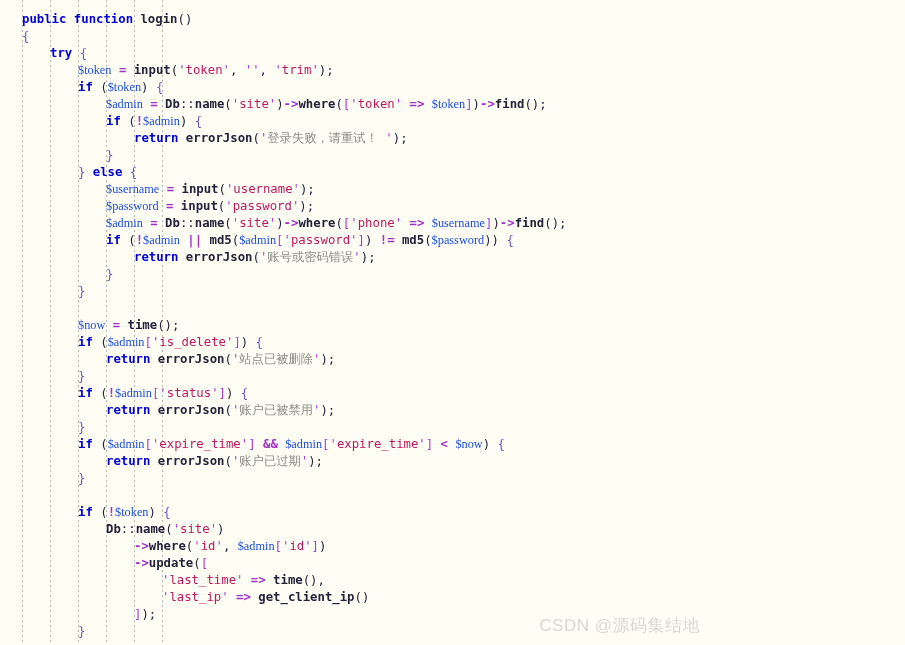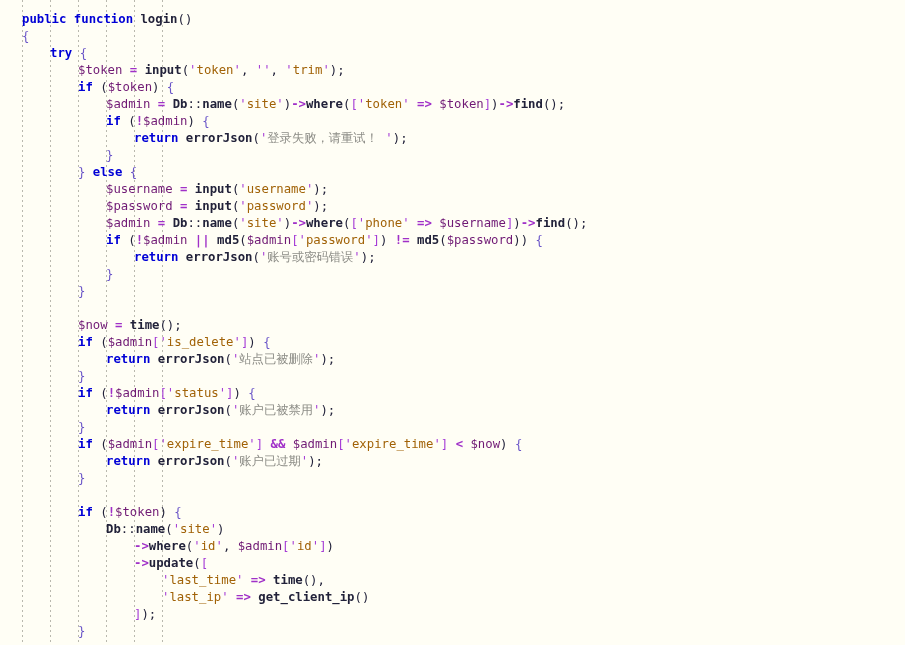--- a/index.html
+++ b/index.html
@@ -55,22 +55,22 @@
   }
   .line {
     height: 17px;
     white-space: pre;
     padding-left: 22px;
   }
 
   
   .kw   { color: #0000d6; font-weight: bold; }   
   .fn   { color: #22223a; font-weight: bold; }   
-  .var  { color: #701a75; }                      
-  .str  { color: #a16207; }                      
+  .var  { color: #1d4ed8; font-family: Liberation Serif, serif; }                      
+  .str  { color: #be185d; }                      
   .q    { color: #a53bd6; }                      
   .op   { color: #a030c8; font-weight: bold; }   
   .punc { color: #22223a; }                      
   .brace{ color: #6a55c8; }                      
   .cn   { color: #8d8d87; }                      
 
   #watermark {
     position: absolute;
     right: 22px;
     bottom: 8px;
@@ -90,13 +90,14 @@
       <div class="guide" style="left: 22px;"></div>
       <div class="guide" style="left: 50px;"></div>
       <div class="guide" style="left: 78px;"></div>
       <div class="guide" style="left: 106px;"></div>
       <div class="guide" style="left: 134px;"></div>
       <div class="guide" style="left: 162px;"></div>
     </div>
 
   <div id="code-lines"><div class="line" style="padding-left: 22px;"><span class="kw">public</span><span class="punc"> </span><span class="kw">function</span><span class="punc"> </span><span class="fn">login</span><span class="punc">()</span></div><div class="line" style="padding-left: 22px;"><span class="brace">{</span></div><div class="line" style="padding-left: 50px;"><span class="kw">try</span><span class="punc"> </span><span class="brace">{</span></div><div class="line" style="padding-left: 78px;"><span class="var">$token</span><span class="punc"> </span><span class="op">=</span><span class="punc"> </span><span class="fn">input</span><span class="punc">(</span><span class="q">'</span><span class="str">token</span><span class="q">'</span><span class="punc">, </span><span class="q">'</span><span class="q">'</span><span class="punc">, </span><span class="q">'</span><span class="str">trim</span><span class="q">'</span><span class="punc">);</span></div><div class="line" style="padding-left: 78px;"><span class="kw">if</span><span class="punc"> (</span><span class="var">$token</span><span class="punc">) </span><span class="brace">{</span></div><div class="line" style="padding-left: 106px;"><span class="var">$admin</span><span class="punc"> </span><span class="op">=</span><span class="punc"> </span><span class="fn">Db</span><span class="punc">::</span><span class="fn">name</span><span class="punc">(</span><span class="q">'</span><span class="str">site</span><span class="q">'</span><span class="punc">)</span><span class="op">-&gt;</span><span class="fn">where</span><span class="punc">(</span><span class="q">[</span><span class="q">'</span><span class="str">token</span><span class="q">'</span><span class="punc"> </span><span class="op">=&gt;</span><span class="punc"> </span><span class="var">$token</span><span class="q">]</span><span class="punc">)</span><span class="op">-&gt;</span><span class="fn">find</span><span class="punc">();</span></div><div class="line" style="padding-left: 106px;"><span class="kw">if</span><span class="punc"> (</span><span class="op">!</span><span class="var">$admin</span><span class="punc">) </span><span class="brace">{</span></div><div class="line" style="padding-left: 134px;"><span class="kw">return</span><span class="punc"> </span><span class="fn">errorJson</span><span class="punc">(</span><span class="q">'</span><span class="cn">登录失败，请重试！ </span><span class="q">'</span><span class="punc">);</span></div><div class="line" style="padding-left: 106px;"><span class="brace">}</span></div><div class="line" style="padding-left: 78px;"><span class="brace">}</span><span class="punc"> </span><span class="kw">else</span><span class="punc"> </span><span class="brace">{</span></div><div class="line" style="padding-left: 106px;"><span class="var">$username</span><span class="punc"> </span><span class="op">=</span><span class="punc"> </span><span class="fn">input</span><span class="punc">(</span><span class="q">'</span><span class="str">username</span><span class="q">'</span><span class="punc">);</span></div><div class="line" style="padding-left: 106px;"><span class="var">$password</span><span class="punc"> </span><span class="op">=</span><span class="punc"> </span><span class="fn">input</span><span class="punc">(</span><span class="q">'</span><span class="str">password</span><span class="q">'</span><span class="punc">);</span></div><div class="line" style="padding-left: 106px;"><span class="var">$admin</span><span class="punc"> </span><span class="op">=</span><span class="punc"> </span><span class="fn">Db</span><span class="punc">::</span><span class="fn">name</span><span class="punc">(</span><span class="q">'</span><span class="str">site</span><span class="q">'</span><span class="punc">)</span><span class="op">-&gt;</span><span class="fn">where</span><span class="punc">(</span><span class="q">[</span><span class="q">'</span><span class="str">phone</span><span class="q">'</span><span class="punc"> </span><span class="op">=&gt;</span><span class="punc"> </span><span class="var">$username</span><span class="q">]</span><span class="punc">)</span><span class="op">-&gt;</span><span class="fn">find</span><span class="punc">();</span></div><div class="line" style="padding-left: 106px;"><span class="kw">if</span><span class="punc"> (</span><span class="op">!</span><span class="var">$admin</span><span class="punc"> </span><span class="op">||</span><span class="punc"> </span><span class="fn">md5</span><span class="punc">(</span><span class="var">$admin</span><span class="q">[</span><span class="q">'</span><span class="str">password</span><span class="q">'</span><span class="q">]</span><span class="punc">) </span><span class="op">!=</span><span class="punc"> </span><span class="fn">md5</span><span class="punc">(</span><span class="var">$password</span><span class="punc">)) </span><span class="brace">{</span></div><div class="line" style="padding-left: 134px;"><span class="kw">return</span><span class="punc"> </span><span class="fn">errorJson</span><span class="punc">(</span><span class="q">'</span><span class="cn">账号或密码错误</span><span class="q">'</span><span class="punc">);</span></div><div class="line" style="padding-left: 106px;"><span class="brace">}</span></div><div class="line" style="padding-left: 78px;"><span class="brace">}</span></div><div class="line" style="padding-left: 22px;">&nbsp;</div><div class="line" style="padding-left: 78px;"><span class="var">$now</span><span class="punc"> </span><span class="op">=</span><span class="punc"> </span><span class="fn">time</span><span class="punc">();</span></div><div class="line" style="padding-left: 78px;"><span class="kw">if</span><span class="punc"> (</span><span class="var">$admin</span><span class="q">[</span><span class="q">'</span><span class="str">is_delete</span><span class="q">'</span><span class="q">]</span><span class="punc">) </span><span class="brace">{</span></div><div class="line" style="padding-left: 106px;"><span class="kw">return</span><span class="punc"> </span><span class="fn">errorJson</span><span class="punc">(</span><span class="q">'</span><span class="cn">站点已被删除</span><span class="q">'</span><span class="punc">);</span></div><div class="line" style="padding-left: 78px;"><span class="brace">}</span></div><div class="line" style="padding-left: 78px;"><span class="kw">if</span><span class="punc"> (</span><span class="op">!</span><span class="var">$admin</span><span class="q">[</span><span class="q">'</span><span class="str">status</span><span class="q">'</span><span class="q">]</span><span class="punc">) </span><span class="brace">{</span></div><div class="line" style="padding-left: 106px;"><span class="kw">return</span><span class="punc"> </span><span class="fn">errorJson</span><span class="punc">(</span><span class="q">'</span><span class="cn">账户已被禁用</span><span class="q">'</span><span class="punc">);</span></div><div class="line" style="padding-left: 78px;"><span class="brace">}</span></div><div class="line" style="padding-left: 78px;"><span class="kw">if</span><span class="punc"> (</span><span class="var">$admin</span><span class="q">[</span><span class="q">'</span><span class="str">expire_time</span><span class="q">'</span><span class="q">]</span><span class="punc"> </span><span class="op">&amp;&amp;</span><span class="punc"> </span><span class="var">$admin</span><span class="q">[</span><span class="q">'</span><span class="str">expire_time</span><span class="q">'</span><span class="q">]</span><span class="punc"> </span><span class="op">&lt;</span><span class="punc"> </span><span class="var">$now</span><span class="punc">) </span><span class="brace">{</span></div><div class="line" style="padding-left: 106px;"><span class="kw">return</span><span class="punc"> </span><span class="fn">errorJson</span><span class="punc">(</span><span class="q">'</span><span class="cn">账户已过期</span><span class="q">'</span><span class="punc">);</span></div><div class="line" style="padding-left: 78px;"><span class="brace">}</span></div><div class="line" style="padding-left: 22px;">&nbsp;</div><div class="line" style="padding-left: 78px;"><span class="kw">if</span><span class="punc"> (</span><span class="op">!</span><span class="var">$token</span><span class="punc">) </span><span class="brace">{</span></div><div class="line" style="padding-left: 106px;"><span class="fn">Db</span><span class="punc">::</span><span class="fn">name</span><span class="punc">(</span><span class="q">'</span><span class="str">site</span><span class="q">'</span><span class="punc">)</span></div><div class="line" style="padding-left: 134px;"><span class="op">-&gt;</span><span class="fn">where</span><span class="punc">(</span><span class="q">'</span><span class="str">id</span><span class="q">'</span><span class="punc">, </span><span class="var">$admin</span><span class="q">[</span><span class="q">'</span><span class="str">id</span><span class="q">'</span><span class="q">]</span><span class="punc">)</span></div><div class="line" style="padding-left: 134px;"><span class="op">-&gt;</span><span class="fn">update</span><span class="punc">(</span><span class="q">[</span></div><div class="line" style="padding-left: 162px;"><span class="q">'</span><span class="str">last_time</span><span class="q">'</span><span class="punc"> </span><span class="op">=&gt;</span><span class="punc"> </span><span class="fn">time</span><span class="punc">(),</span></div><div class="line" style="padding-left: 162px;"><span class="q">'</span><span class="str">last_ip</span><span class="q">'</span><span class="punc"> </span><span class="op">=&gt;</span><span class="punc"> </span><span class="fn">get_client_ip</span><span class="punc">()</span></div><div class="line" style="padding-left: 134px;"><span class="q">]</span><span class="punc">);</span></div><div class="line" style="padding-left: 78px;"><span class="brace">}</span></div></div>
 
+  <div id="watermark">CSDN @源码集结地</div>
 </div>
 
 </body></html>

